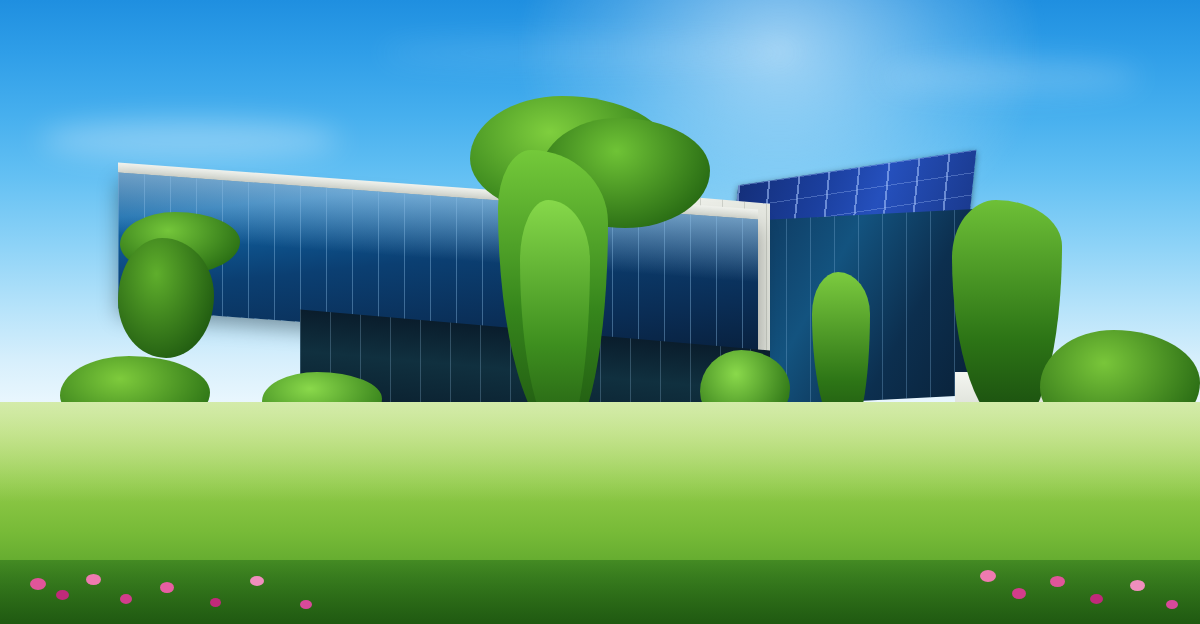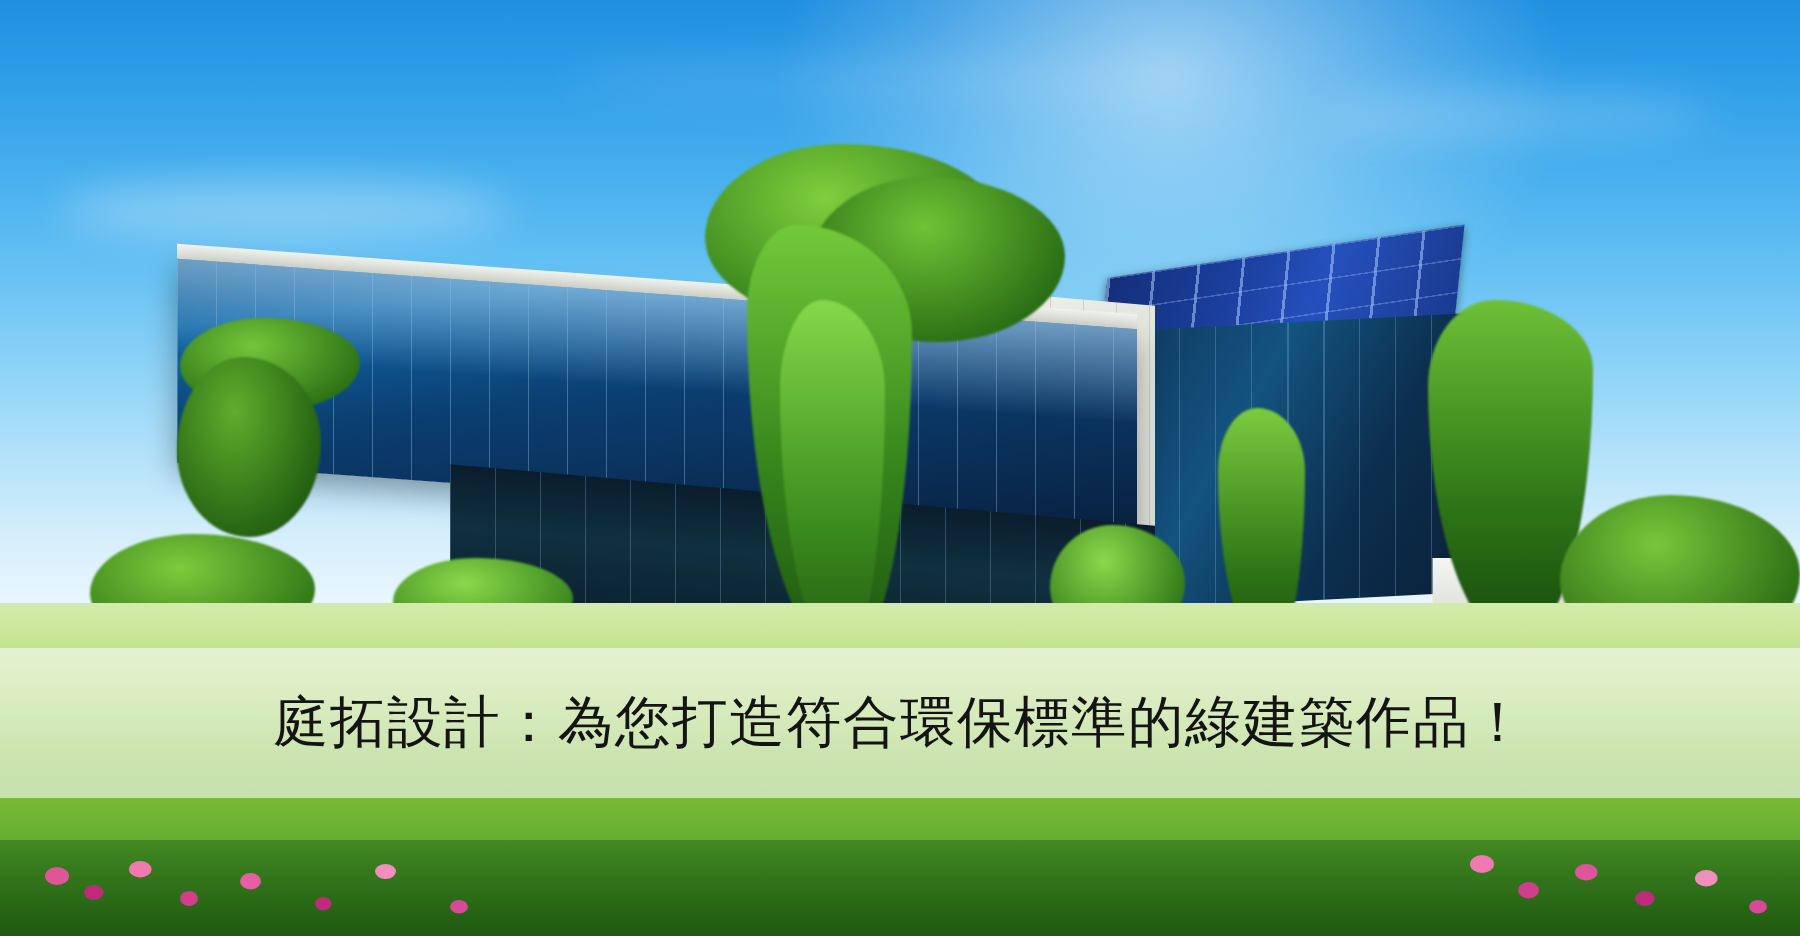--- a/index.html
+++ b/index.html
@@ -281,17 +281,14 @@
     <div class="petal" style="left:250px; top:16px; width:14px; height:10px; background:#f08ebd;"></div>
     <div class="petal" style="left:300px; top:40px; width:12px; height:9px;  background:#d8499a;"></div>
     <div class="petal" style="left:980px; top:10px; width:16px; height:12px; background:#ef7ab0;"></div>
     <div class="petal" style="left:1012px;top:28px; width:14px; height:11px; background:#d23d8c;"></div>
     <div class="petal" style="left:1050px;top:16px; width:15px; height:11px; background:#e0559a;"></div>
     <div class="petal" style="left:1090px;top:34px; width:13px; height:10px; background:#c02a7a;"></div>
     <div class="petal" style="left:1130px;top:20px; width:15px; height:11px; background:#f08ebd;"></div>
     <div class="petal" style="left:1166px;top:40px; width:12px; height:9px;  background:#d8499a;"></div>
   </div>
 
-  <div class="caption-bar">
-    <div class="caption-text">庭拓設計：為您打造符合環保標準的綠建築作品！</div>
-  </div>
 
 </div>
 
 </body></html>

